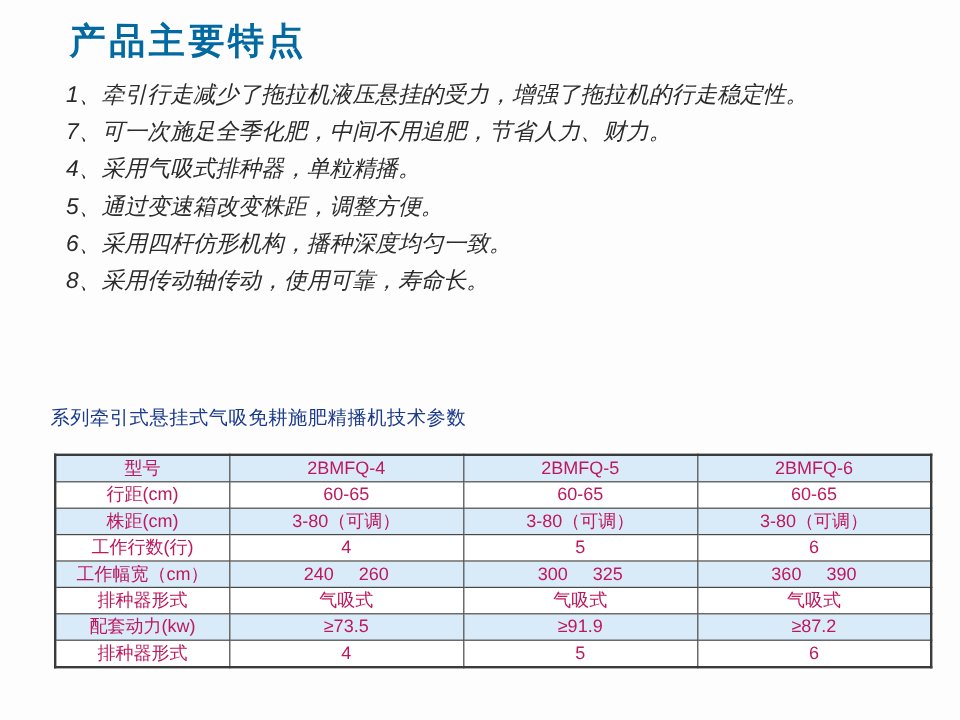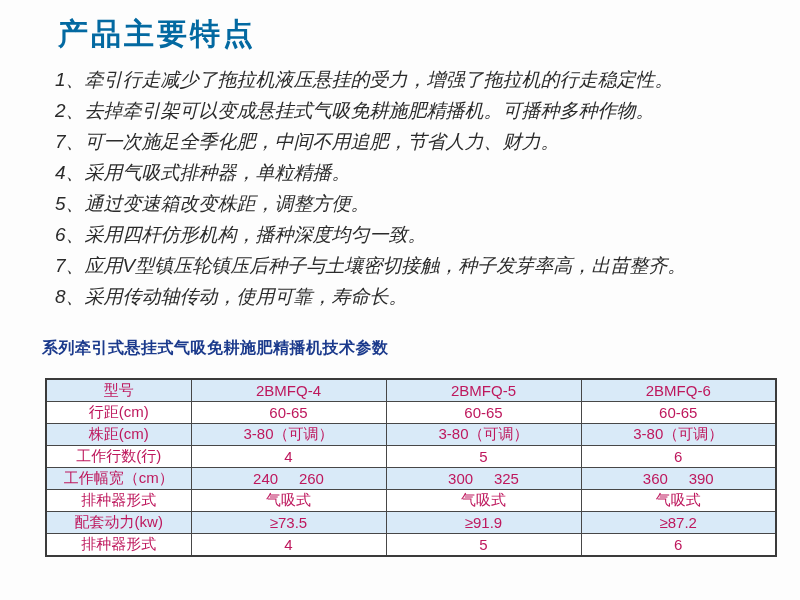--- a/index.html
+++ b/index.html
@@ -37,21 +37,21 @@
     line-height: 31px;
     color: #2b2b2b;
     white-space: nowrap;
     font-style: italic;
   }
   .table-title {
     position: absolute;
     left: 42px;
     top: 338px;
     font-size: 16px;
-    font-weight: bold;
+    font-weight: normal;
     color: #1b3a8c;
     letter-spacing: 0.5px;
   }
   table.spec-table {
     position: absolute;
     left: 45px;
     top: 378px;
     width: 730px;
     border-collapse: collapse;
     table-layout: fixed;
@@ -76,26 +76,24 @@
 </style>
 </head>
 <body>
 
 <div class="page">
 
   <div class="page-title">产品主要特点</div>
 
   <div class="features">
     <div class="feature-item">1、牵引行走减少了拖拉机液压悬挂的受力，增强了拖拉机的行走稳定性。</div>
-    <div class="feature-item">2、去掉牵引架可以变成悬挂式气吸免耕施肥精播机。可播种多种作物。</div>
     <div class="feature-item">7、可一次施足全季化肥，中间不用追肥，节省人力、财力。</div>
     <div class="feature-item">4、采用气吸式排种器，单粒精播。</div>
     <div class="feature-item">5、通过变速箱改变株距，调整方便。</div>
     <div class="feature-item">6、采用四杆仿形机构，播种深度均匀一致。</div>
-    <div class="feature-item">7、应用V型镇压轮镇压后种子与土壤密切接触，种子发芽率高，出苗整齐。</div>
     <div class="feature-item">8、采用传动轴传动，使用可靠，寿命长。</div>
   </div>
 
   <div class="table-title">系列牵引式悬挂式气吸免耕施肥精播机技术参数</div>
 
   <table class="spec-table">
     <colgroup>
       <col class="label-col">
       <col class="data-col">
       <col class="data-col">

